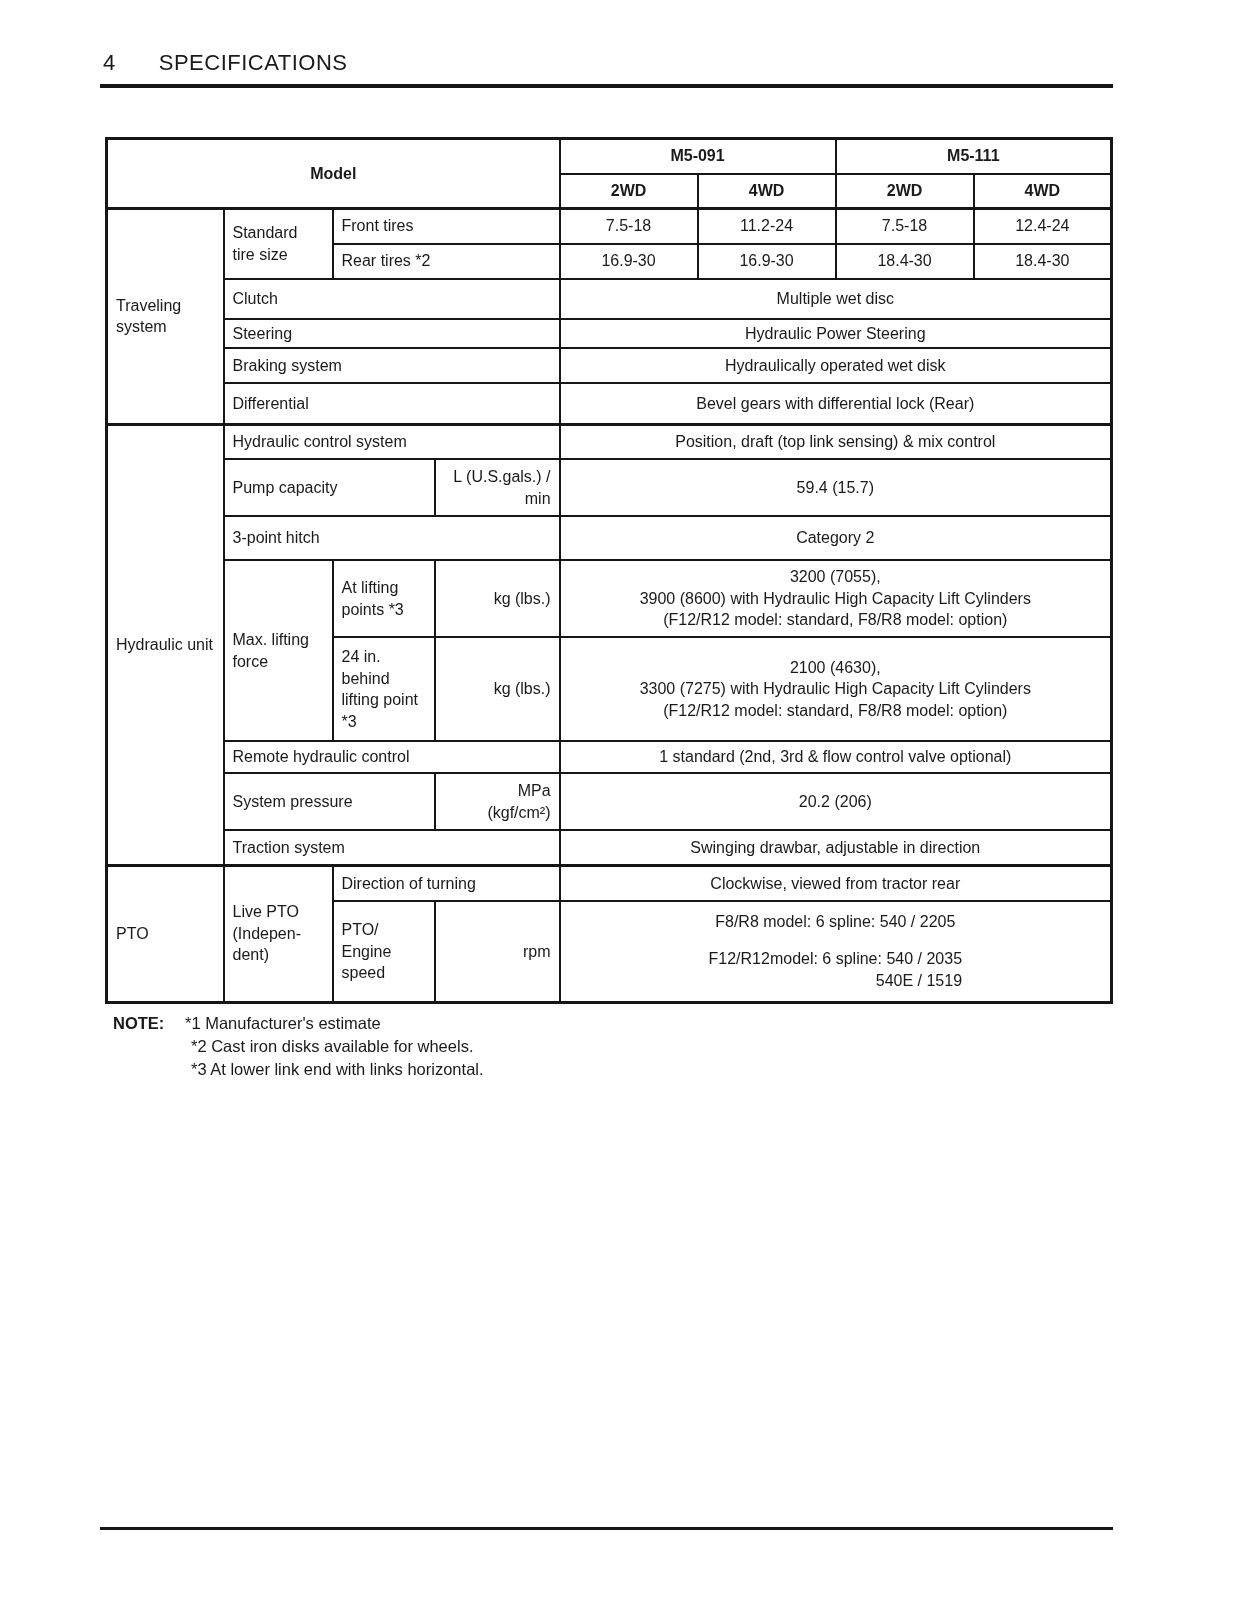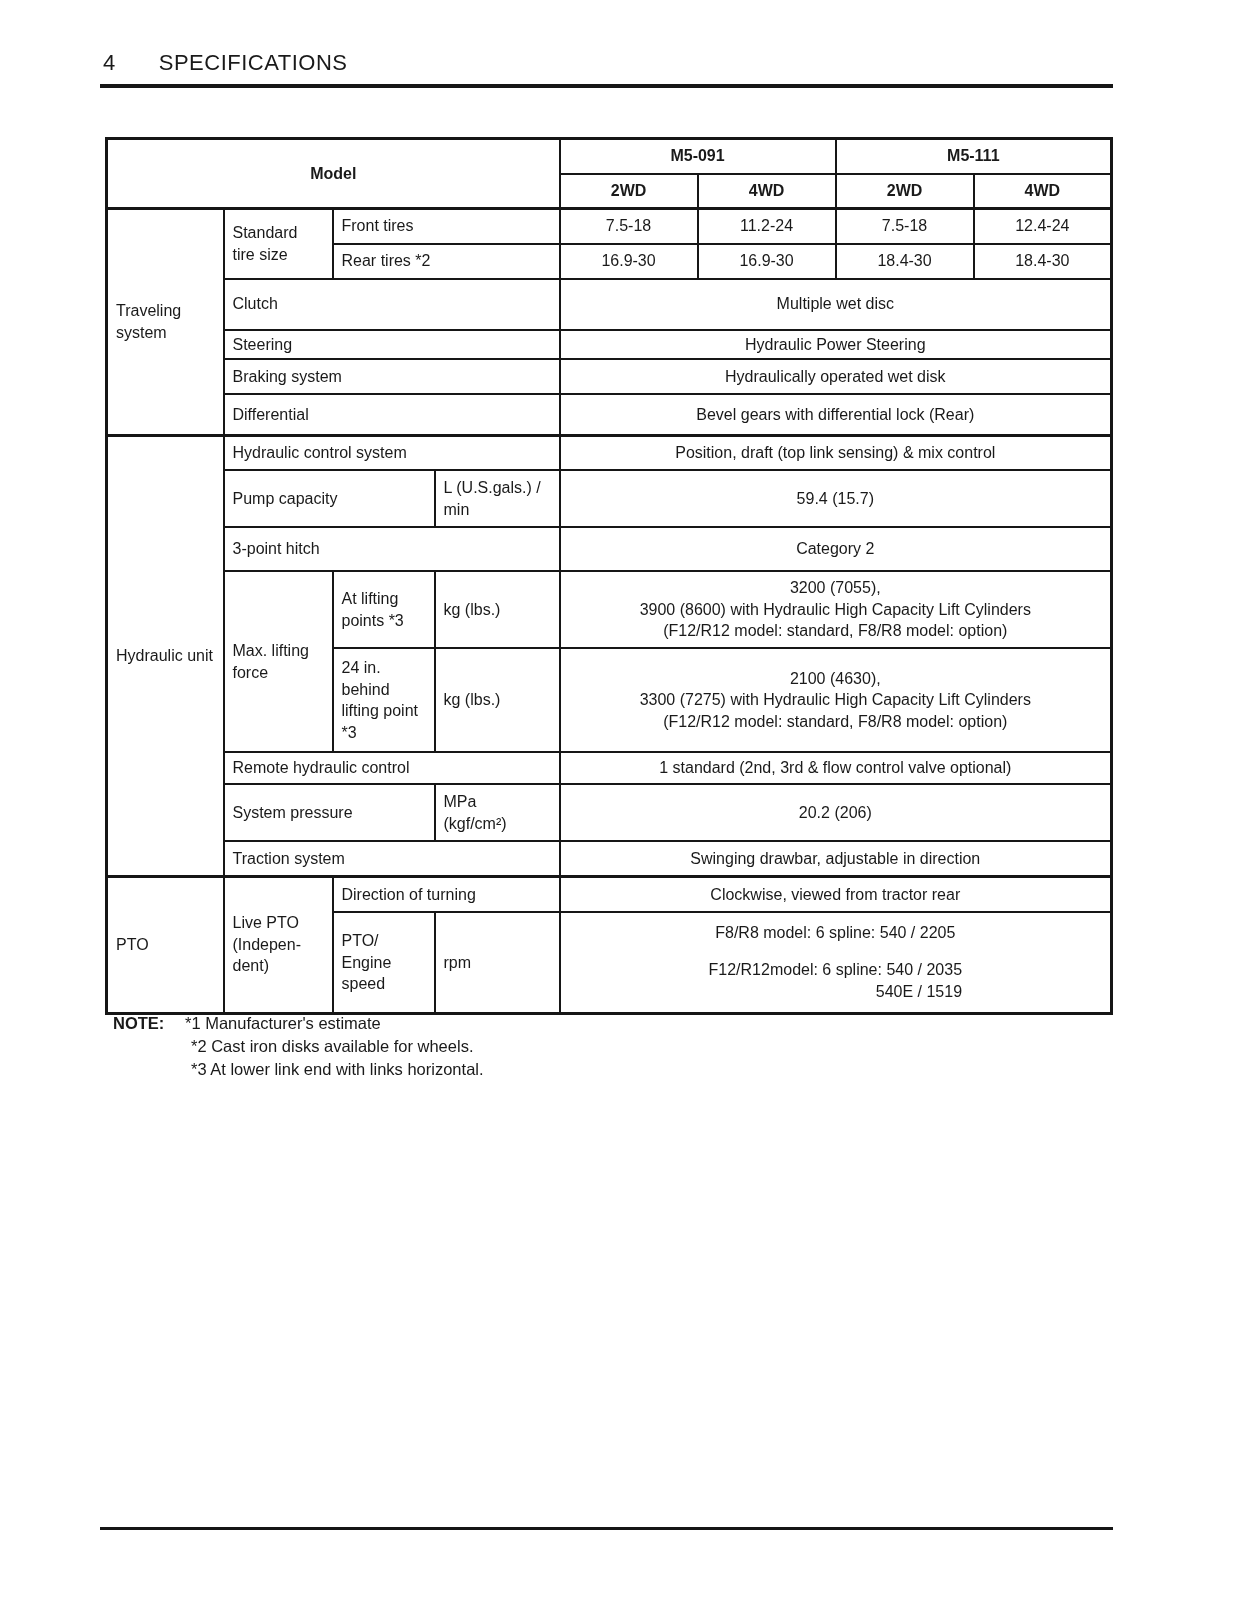--- a/index.html
+++ b/index.html
@@ -57,21 +57,21 @@
     padding: 3px 8px;
     vertical-align: middle;
     overflow: hidden;
   }
   table.specs th {
     font-weight: bold;
     text-align: center;
   }
   td.lbl  { text-align: left; }
   td.val  { text-align: center; }
-  td.unit { text-align: left; }
+  td.unit { text-align: right; }
   .prelines { white-space: pre-line; }
   
   tr.sec-end > td, tr.sec-end > th, .sec-b { border-bottom-width: 3px !important; }
   
   td.pto-speed { vertical-align: top; padding-top: 8px; }
   .pto-group { display: inline-block; margin-top: 15px; text-align: left; }
   .pto-line3 { text-align: right; }
   
   .notes {
     position: absolute;
@@ -127,21 +127,21 @@
     <td class="val">7.5-18</td>
     <td class="val">12.4-24</td>
   </tr>
   <tr style="height:35px">
     <td class="lbl" colspan="2">Rear tires *2</td>
     <td class="val">16.9-30</td>
     <td class="val">16.9-30</td>
     <td class="val">18.4-30</td>
     <td class="val">18.4-30</td>
   </tr>
-  <tr style="height:51px">
+  <tr style="height:40px">
     <td class="lbl" colspan="3">Clutch</td>
     <td class="val" colspan="4">Multiple wet disc</td>
   </tr>
   <tr style="height:27px">
     <td class="lbl" colspan="3">Steering</td>
     <td class="val" colspan="4">Hydraulic Power Steering</td>
   </tr>
   <tr style="height:35px">
     <td class="lbl" colspan="3">Braking system</td>
     <td class="val" colspan="4">Hydraulically operated wet disk</td>

